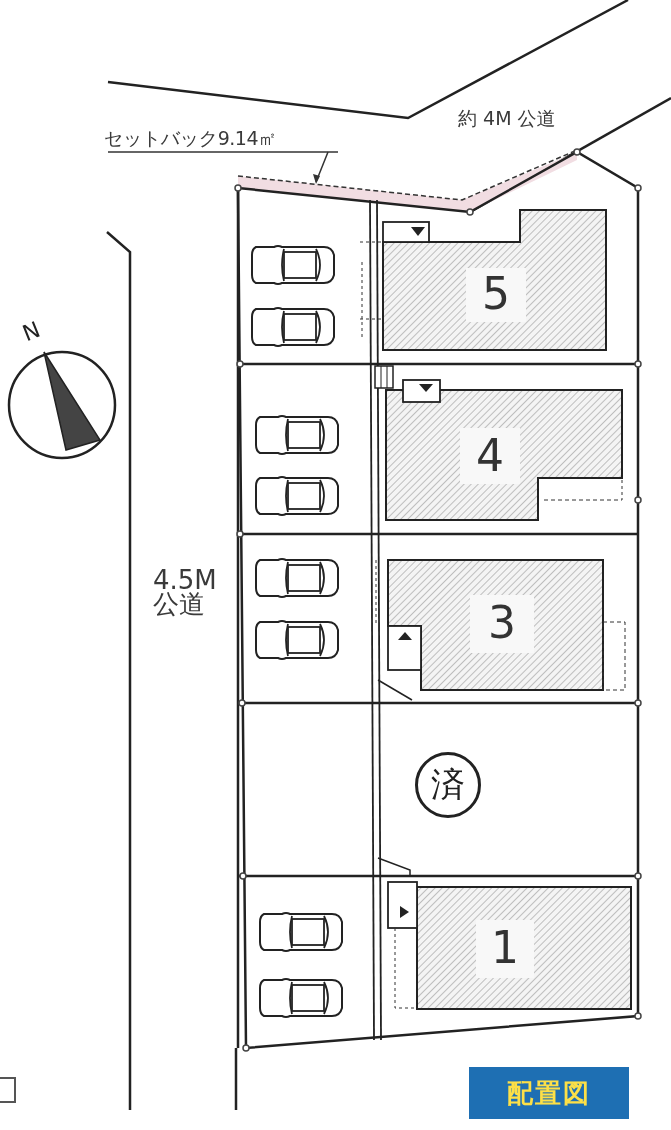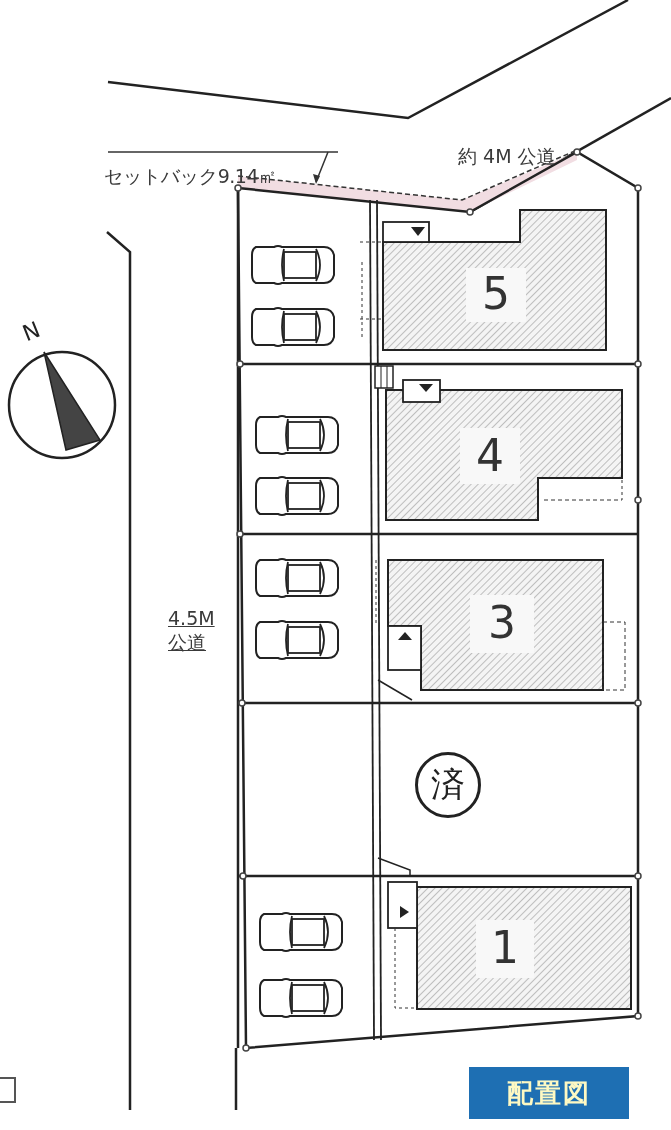--- a/index.html
+++ b/index.html
@@ -1,30 +1,30 @@
 <!DOCTYPE html>
 <html><head>
   <meta charset="utf-8">
   <style>
     html, body { margin: 0; padding: 0; background: #ffffff; }
     body { width: 671px; height: 1130px; position: relative; overflow: hidden;
            font-family: "DejaVu Sans", "Liberation Sans", sans-serif; }
     .plan { position: absolute; left: 0; top: 0; width: 671px; height: 1130px; }
-    .lbl { position: absolute; color: #3a3a3a; white-space: nowrap; margin-top: 38px; }
+    .lbl { position: absolute; color: #3a3a3a; white-space: nowrap; }
     .setback-label { left: 104px; top: 126px; font-size: 19px; letter-spacing: -0.5px; }
     .road-north-label { left: 458px; top: 106px; font-size: 19px; }
-    .road-west-label { left: 168px; top: 568px; font-size: 19px; line-height: 24px; text-align: left; text-decoration: underline; }
+    .road-west-label { left: 153px; top: 568px; font-size: 26px; line-height: 24px; text-align: left; }
     .lot-num { position: absolute; font-size: 44px; color: #333; width: 60px; text-align: center;
                font-family: "DejaVu Sans", sans-serif; font-weight: normal; }
     .sold-badge { position: absolute; left: 415px; top: 752px; width: 66px; height: 66px;
                   border: 3px solid #222; border-radius: 50%; box-sizing: border-box;
                   display: flex; align-items: center; justify-content: center;
                   font-size: 34px; color: #222; background: #fff; }
     .title-badge { position: absolute; left: 469px; top: 1067px; width: 160px; height: 52px;
-                   background: #1e6fb3; color: #fef9c3; font-size: 26px; font-weight: bold;
+                   background: #1e6fb3; color: #fde047; font-size: 26px; font-weight: bold;
                    display: flex; align-items: center; justify-content: center; letter-spacing: 2px; }
     .legend-box { position: absolute; left: 0; top: 1077px; width: 16px; height: 26px;
                   border: 2px solid #555; border-left: none; box-sizing: border-box; }
     .compass-n { position: absolute; left: 23px; top: 319px; font-size: 22px; color: #222;
                  transform: rotate(-22deg); }
   </style>
 </head>
 <body>
 
 <svg class="plan" viewBox="0 0 671 1130" xmlns="http://www.w3.org/2000/svg">

